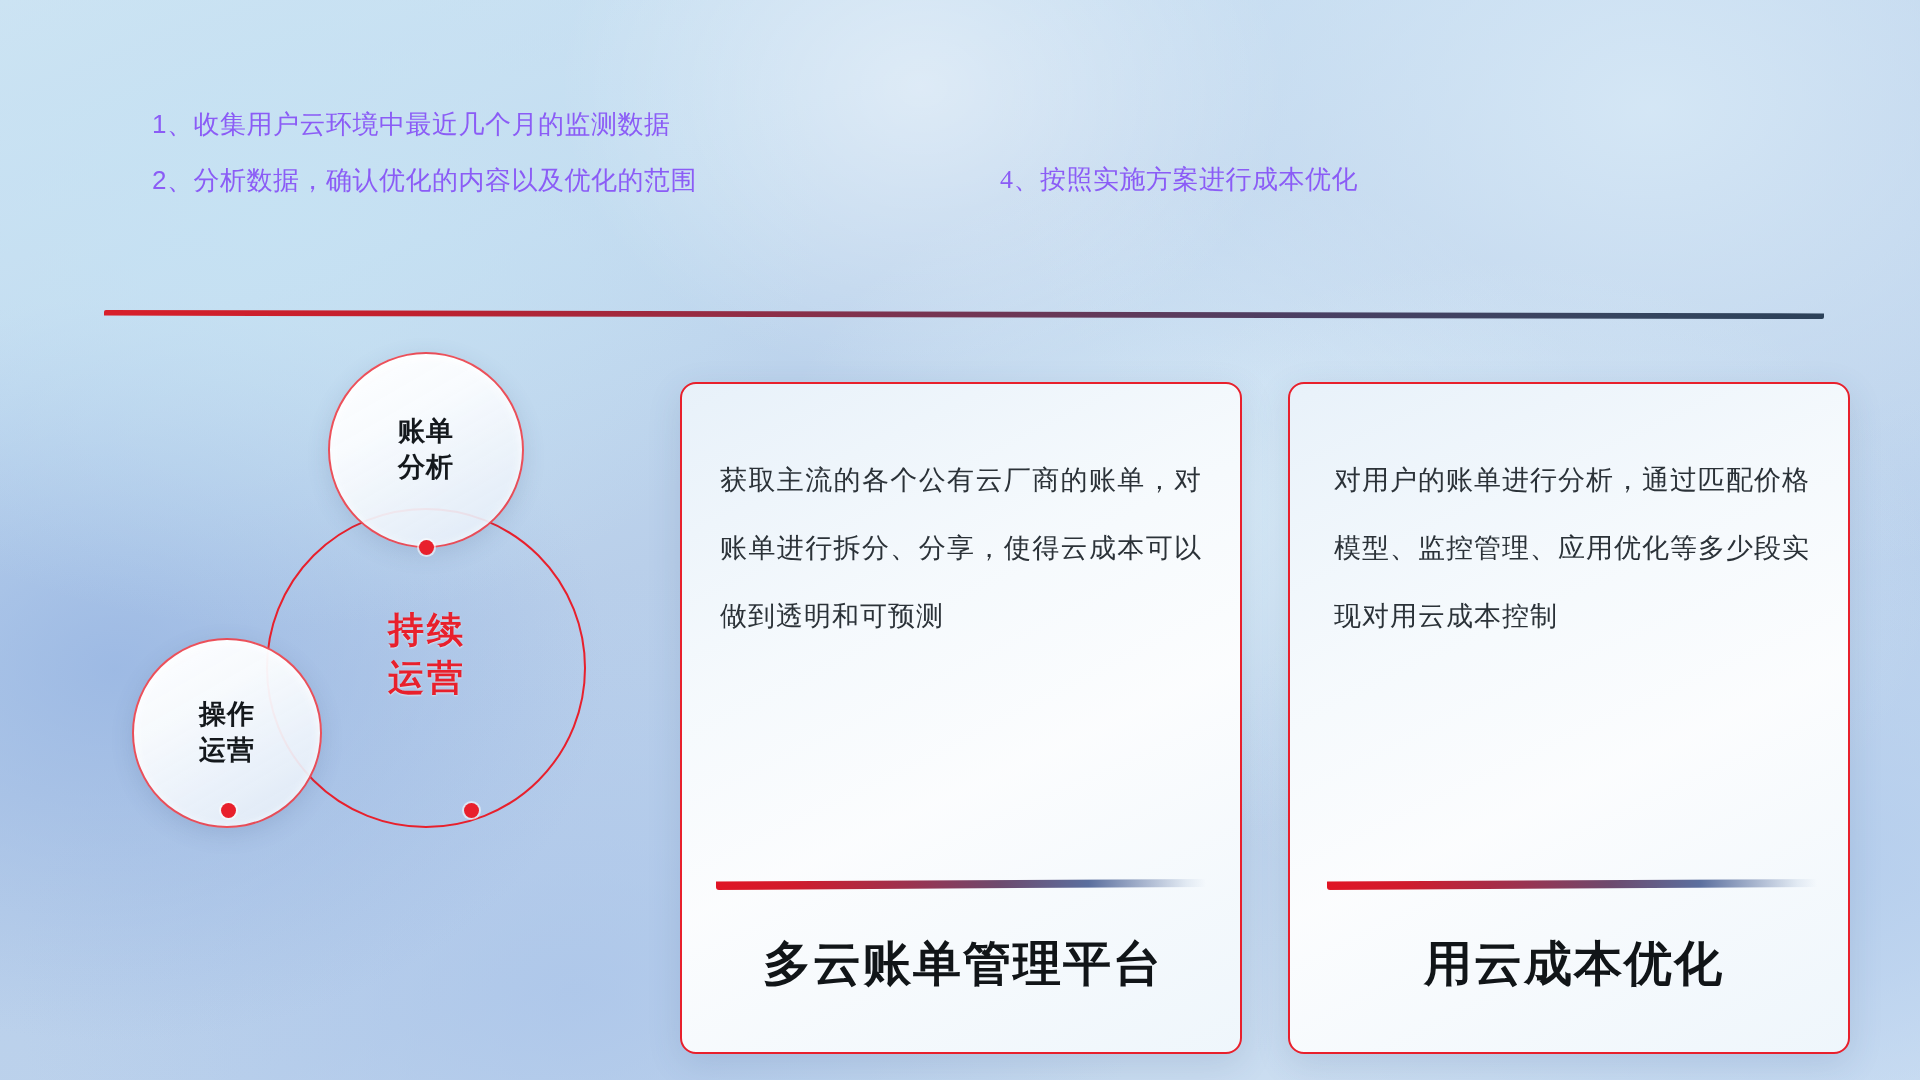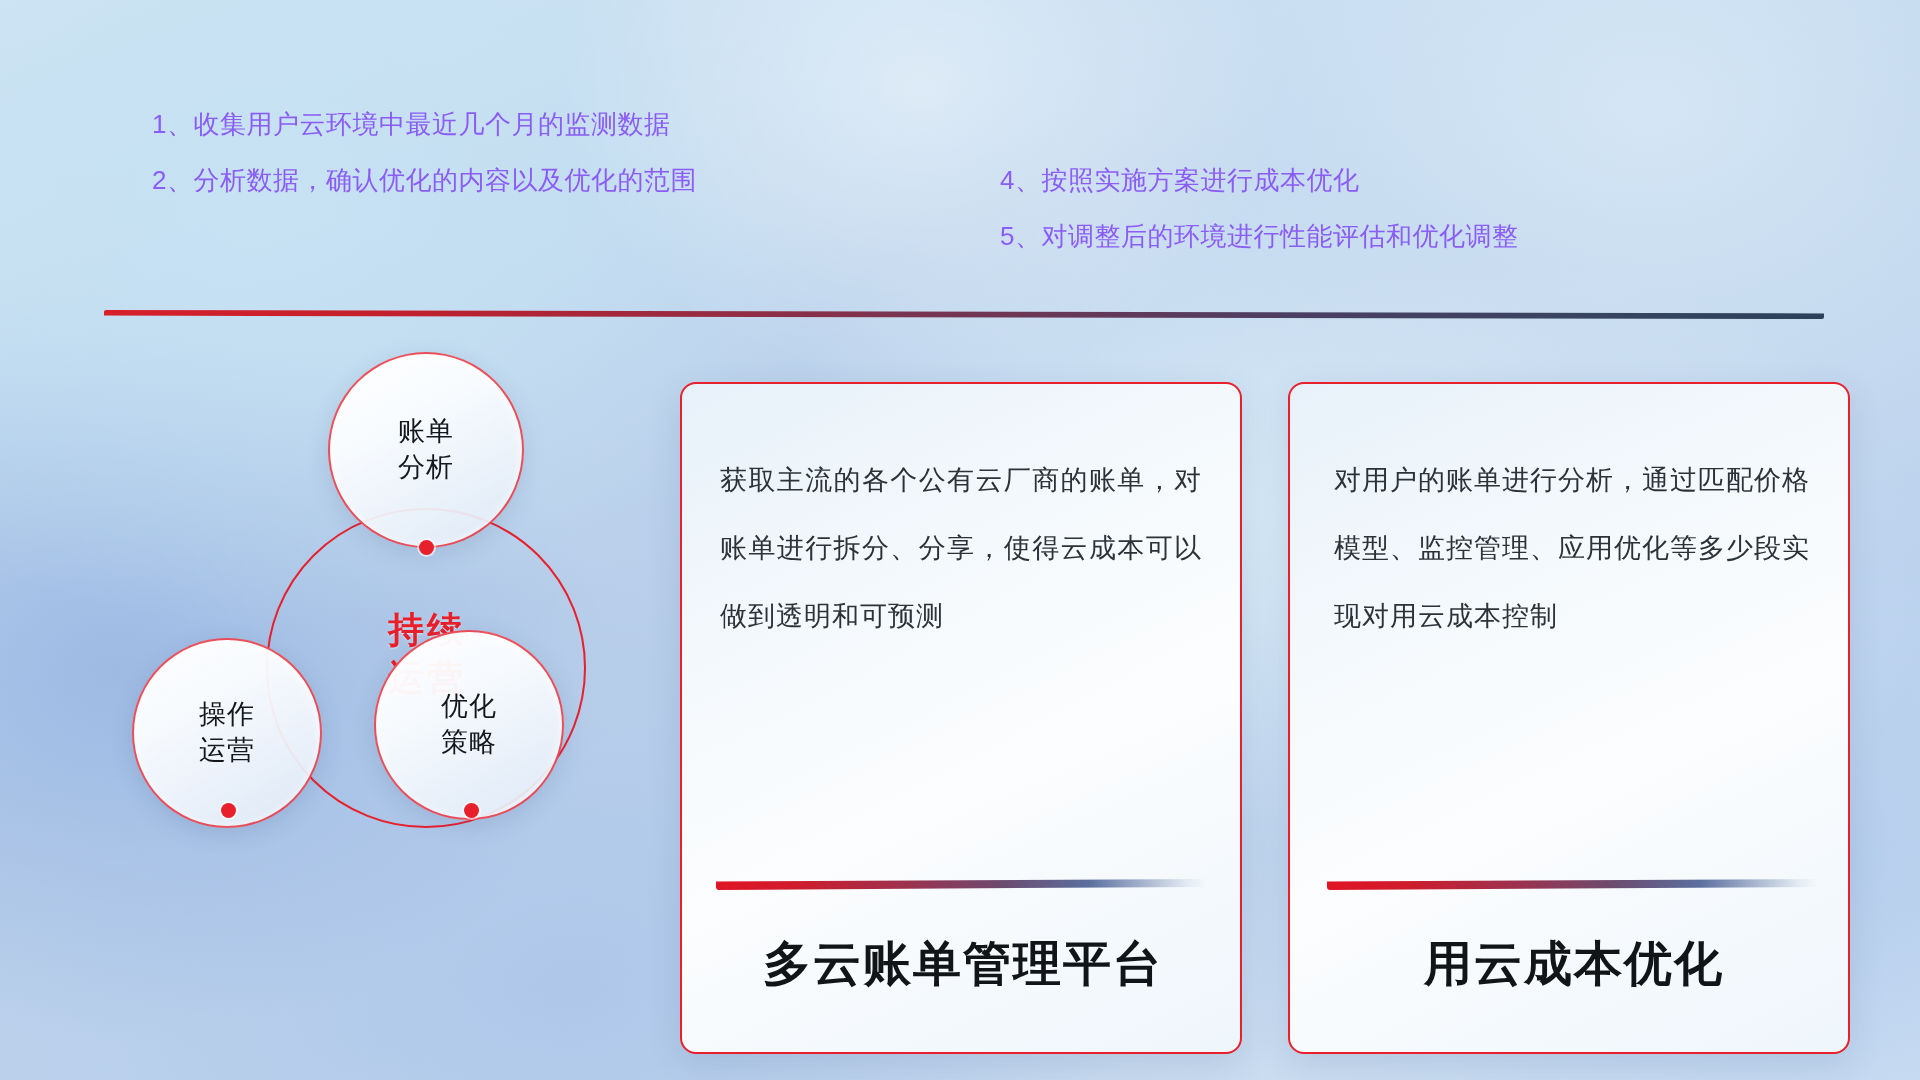--- a/index.html
+++ b/index.html
@@ -17,21 +17,21 @@
       linear-gradient(160deg, #cfe4f3 0%, #c3dbf0 22%, #b9cfea 45%, #bcd2ec 66%, #c9dcf0 85%, #d6e6f5 100%);
   }
   .bg-wash { position:absolute; inset:0; pointer-events:none;
     background:
       radial-gradient(ellipse 520px 420px at 48% 8%, rgba(255,255,255,0.45) 0%, rgba(255,255,255,0) 70%),
       radial-gradient(ellipse 640px 480px at 78% 54%, rgba(223,240,250,0.55) 0%, rgba(223,240,250,0) 68%);
   }
 
   
   .steps-left  { position:absolute; left:152px; top:96px;  }
-  .steps-right { position:absolute; left:1000px; top:152px; }
+  .steps-right { position:absolute; left:1000px; top:152px;font-family:Liberation Serif, serif; }
   .step {
     color:#8b5cf6; font-size:26px; line-height:56px;
     letter-spacing:0.5px; white-space:nowrap;
   }
 
   
   .rule {
     position:absolute; left:104px; top:310px; width:1720px; height:9px;
     background:linear-gradient(90deg,#d81f2a 0%, #c0202e 18%, #7b3350 46%, #4a3f63 70%, #36455f 88%, #2c4159 100%);
     clip-path:polygon(0 0, 100% 38%, 100% 100%, 0 62%);
@@ -44,21 +44,21 @@
     position:absolute; left:170px; top:168px; width:320px; height:320px;
     border:2.6px solid #e8202c; border-radius:50%;
     background:transparent;
   }
   .bubble {
     position:absolute; border-radius:50%;
     background:linear-gradient(150deg, rgba(255,255,255,0.98) 0%, rgba(250,252,254,0.96) 35%, rgba(225,235,247,0.90) 100%);
     border:2.4px solid rgba(232,32,44,0.78);
     box-shadow:0 6px 22px rgba(60,90,130,0.16), inset 0 2px 10px rgba(255,255,255,0.9);
     display:flex; flex-direction:column; align-items:center; justify-content:center;
-    color:#14181c; font-size:27px; font-weight:normal; line-height:1.32;
+    color:#14181c; font-size:27px; font-weight:bold; line-height:1.32;
     letter-spacing:1px;
   }
   .bubble.b-top  { left:232px; top:12px;  width:196px; height:196px; }
   .bubble.b-left { left:36px;  top:298px; width:190px; height:190px; }
   .bubble.b-right{ left:278px; top:290px; width:190px; height:190px; }
   .dot {
     position:absolute; width:15px; height:15px; border-radius:50%;
     background:#e8202c; box-shadow:0 0 0 2px rgba(255,255,255,0.55);
   }
   .dot.d-top   { left:323px; top:200px; }
@@ -102,45 +102,40 @@
 
 <div class="bg-wash"></div>
 
 <div class="steps-left">
   <div class="step">1、收集用户云环境中最近几个月的监测数据</div>
   <div class="step">2、分析数据，确认优化的内容以及优化的范围</div>
 </div>
 
 <div class="steps-right">
   <div class="step">4、按照实施方案进行成本优化</div>
-  <div class="step">5、对调整后的环境进行性能评估和优化调整</div>
 </div>
 
 <div class="rule"></div>
 
 <div class="venn">
   <div class="ring-main"></div>
 
   <div class="venn-center">
     <span>持续</span>
     <span>运营</span>
   </div>
 
   <div class="bubble b-top">
     <span>账单</span>
     <span>分析</span>
   </div>
   <div class="bubble b-left">
     <span>操作</span>
     <span>运营</span>
   </div>
-  <div class="bubble b-right">
-    <span>优化</span>
-    <span>策略</span>
-  </div>
 
   <div class="dot d-top"></div>
   <div class="dot d-left"></div>
   <div class="dot d-right"></div>
 </div>
 
 <div class="card c1">
   <div class="card-body">获取主流的各个公有云厂商的账单，对账单进行拆分、分享，使得云成本可以做到透明和可预测</div>
   <div class="card-divider"></div>
   <div class="card-title">多云账单管理平台</div>

